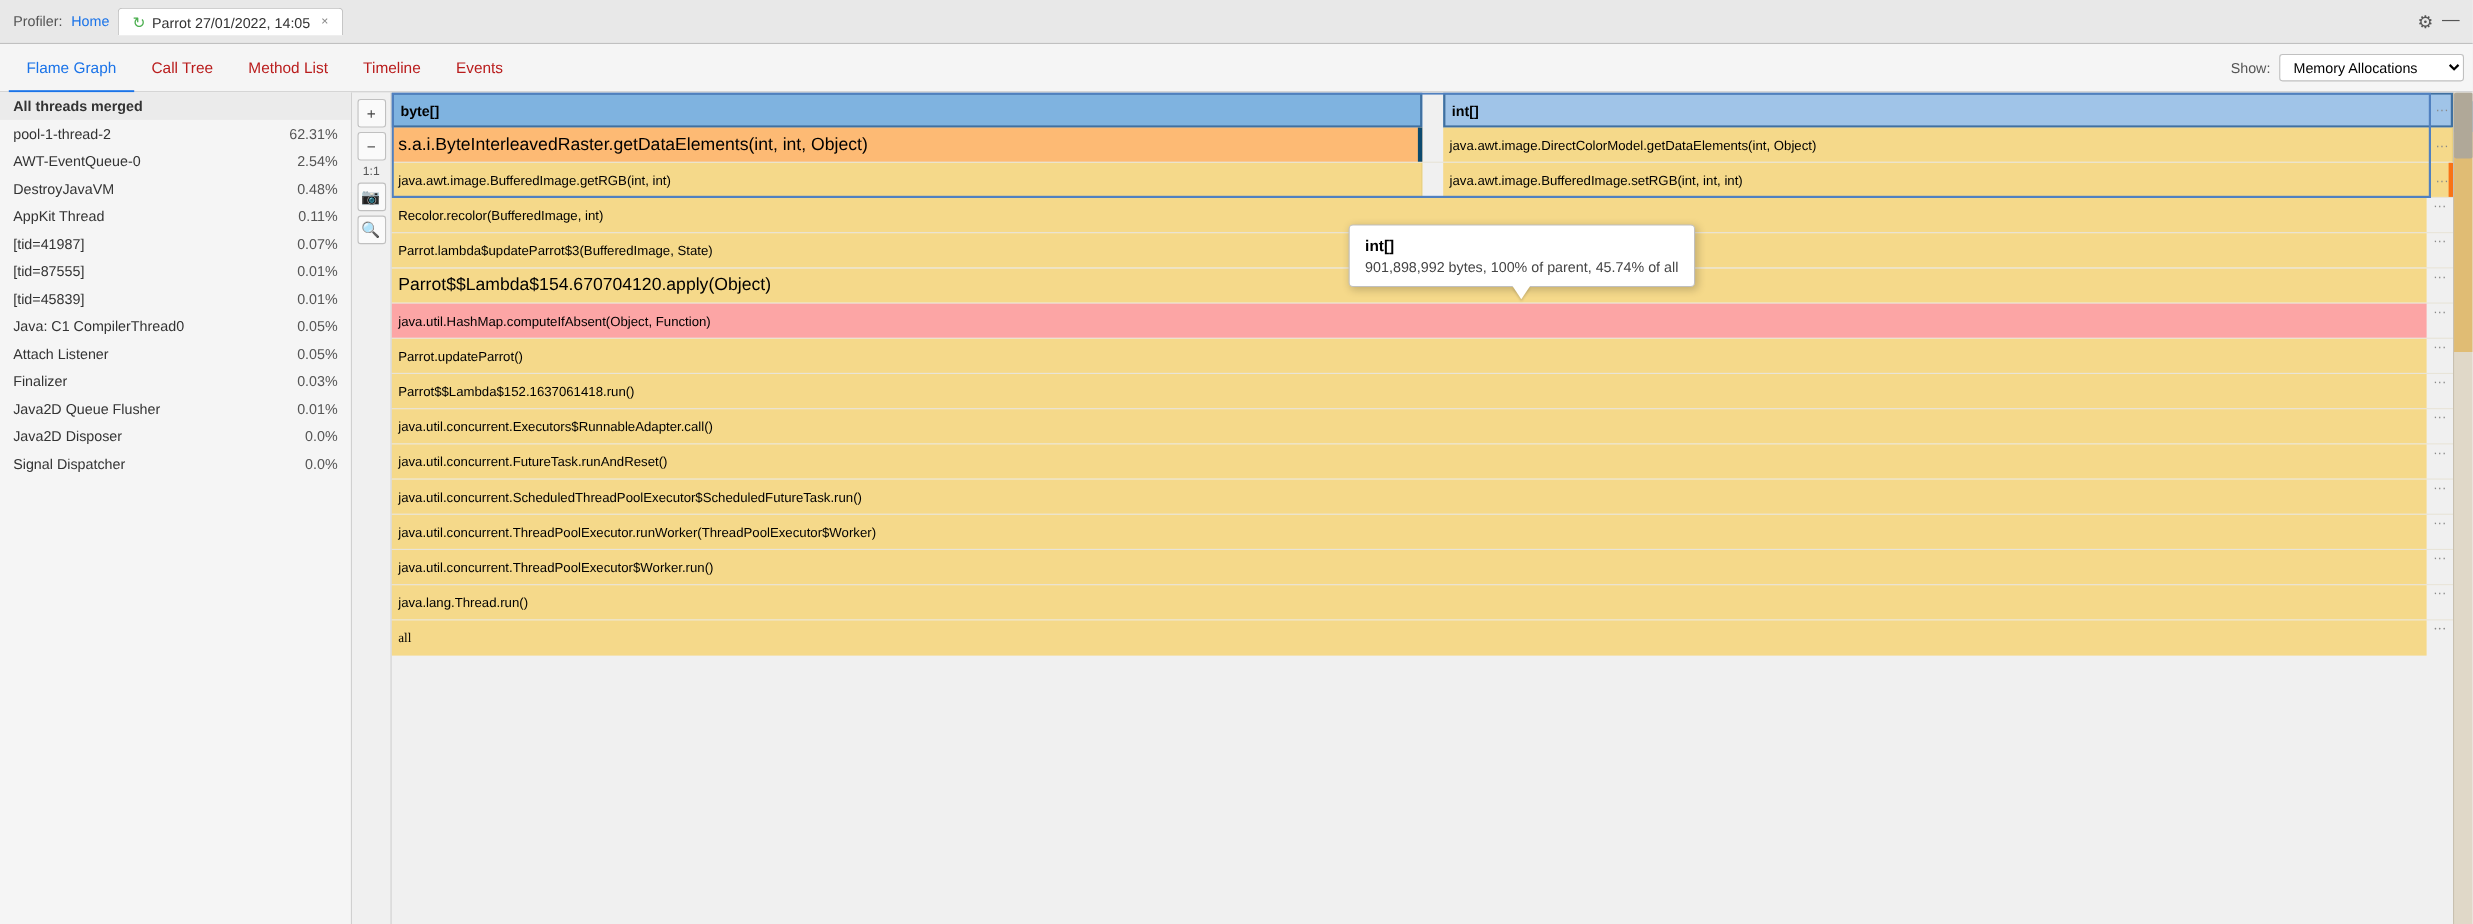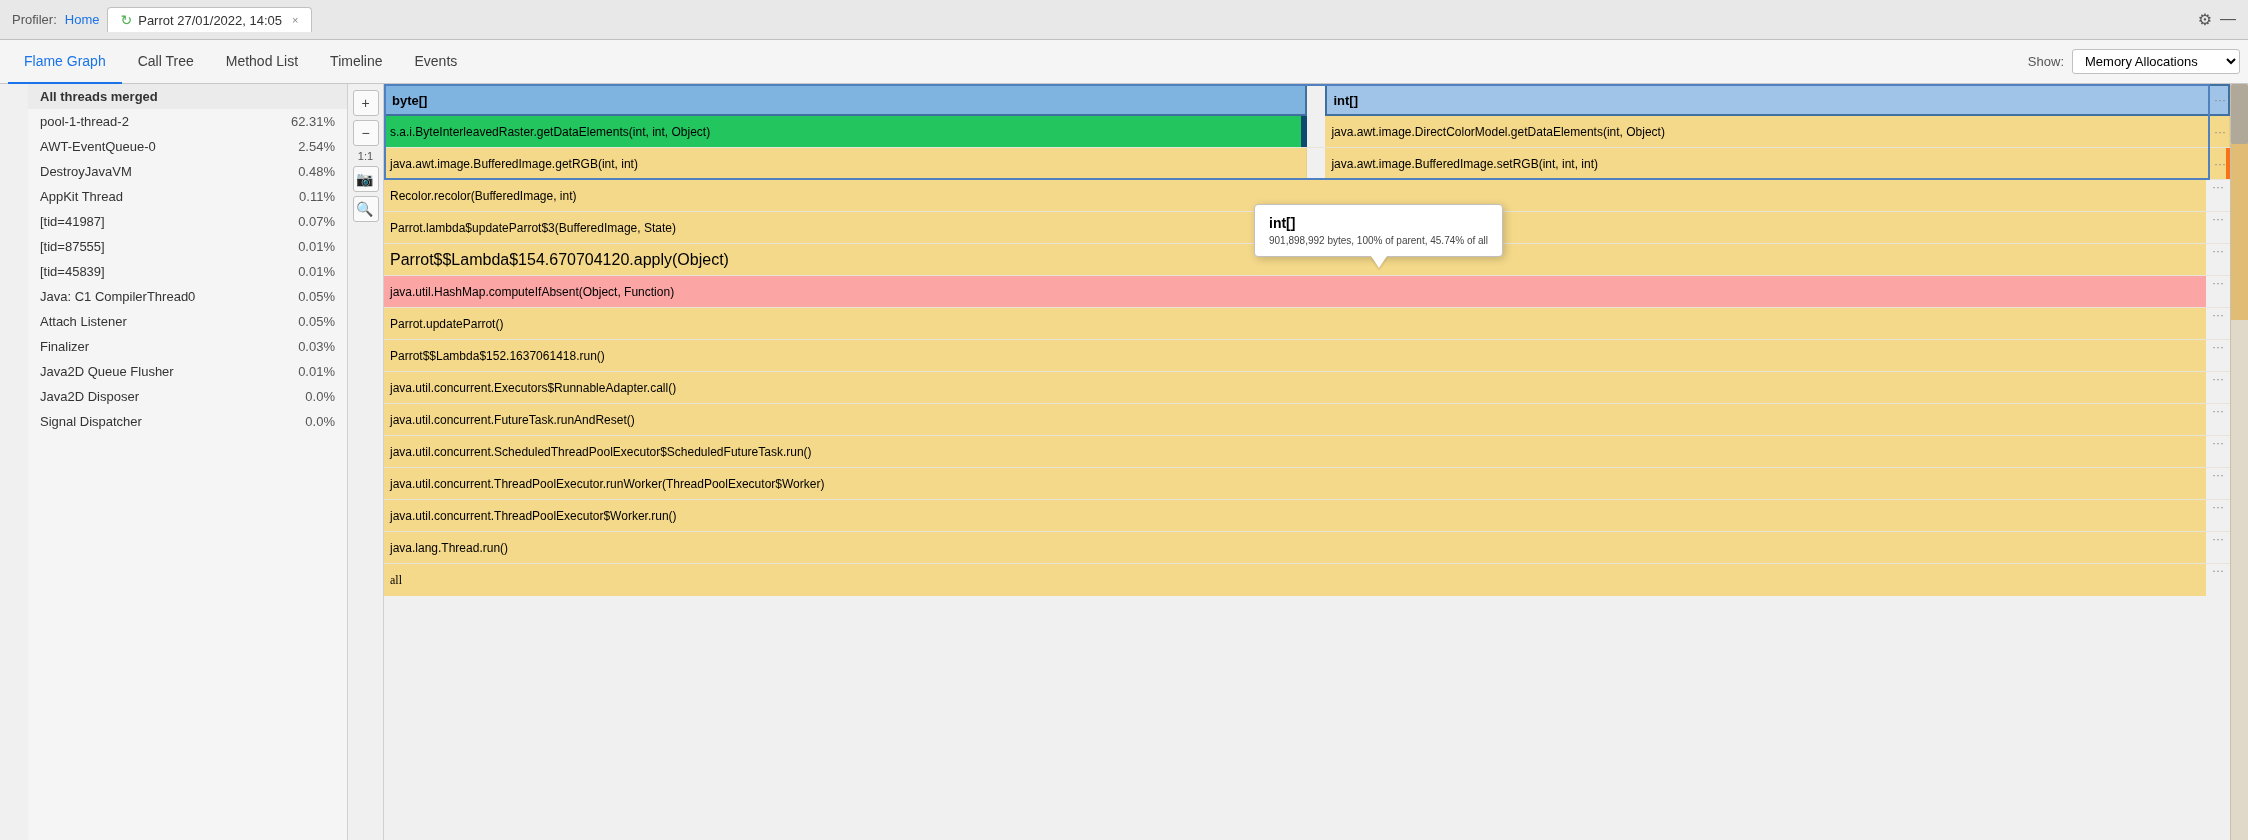--- a/index.html
+++ b/index.html
@@ -65,21 +65,21 @@
       align-items: center;
       background: #f5f5f5;
       border-bottom: 1px solid #c8c8c8;
       height: 44px;
       padding: 0 8px;
     }
     .toolbar-tab {
       padding: 8px 16px;
       cursor: pointer;
       font-size: 14px;
-      color: #404040;
+      color: #b91c1c;
       border-bottom: 2px solid transparent;
       height: 44px;
       display: flex;
       align-items: center;
     }
     .toolbar-tab.active {
       color: #1a73e8;
       border-bottom: 2px solid #1a73e8;
     }
     .toolbar-right {
@@ -98,21 +98,20 @@
       border: 1px solid #c0c0c0;
       border-radius: 3px;
       background: white;
       appearance: auto;
     }
 
     
     .main {
       display: flex;
       height: calc(840px - 40px - 44px);
-      padding-left: 28px;
     }
 
     
     .left-panel {
       width: 320px;
       background: #f5f5f5;
       border-right: 1px solid #d0d0d0;
       overflow-y: auto;
       flex-shrink: 0;
     }
@@ -199,21 +198,21 @@
       box-shadow: 2px 2px 8px rgba(0,0,0,0.2);
       z-index: 100;
       pointer-events: none;
     }
     .tooltip-title {
       font-weight: bold;
       font-size: 14px;
       margin-bottom: 4px;
     }
     .tooltip-body {
-      font-size: 10px;
+      font-size: 13px;
       color: #444;
     }
     .tooltip-arrow {
       position: absolute;
       bottom: -12px;
       left: 50%;
       transform: translateX(-50%);
       width: 0;
       height: 0;
       border-left: 8px solid transparent;
@@ -376,21 +375,21 @@
 
         <div class="flame-row" style="border: none;">
           <div style="display:flex; width:100%; height:32px; position:relative;">
             <div style="width:50%; height:100%; background:#7fb3e0; border: 2px solid #4070a0; display:flex; align-items:center; padding:0 6px; font-size:13px; font-weight:bold; overflow:hidden; white-space:nowrap;">byte[]</div>
             <div style="width:49%; height:100%; background:#a0c4e8; border: 2px solid #4070a0; display:flex; align-items:center; padding:0 6px; font-size:13px; font-weight:bold; overflow:hidden; white-space:nowrap; margin-left:1%;">int[]</div>
             <span style="position:absolute;right:4px;top:50%;transform:translateY(-50%);font-size:12px;color:#888;">···</span>
           </div>
         </div>
 
         <div class="flame-row" style="position:relative;">
-          <div style="width:50%; height:100%; background:#22c55e; display:flex; align-items:center; padding:0 6px; font-size:12px; overflow:hidden; white-space:nowrap; border-right:6px solid #0c4a6e;">s.a.i.ByteInterleavedRaster.getDataElements(int, int, Object)</div>
+          <div style="width:50%; height:100%; background:#fdba74; display:flex; align-items:center; padding:0 6px; font-size:16px; overflow:hidden; white-space:nowrap; border-right:4px solid #0c4a6e;">s.a.i.ByteInterleavedRaster.getDataElements(int, int, Object)</div>
           <div style="width:49%; height:100%; background:#f5d98a; display:flex; align-items:center; padding:0 6px; font-size:12px; overflow:hidden; white-space:nowrap; margin-left:1%; border-right:1px solid #e8d080;">java.awt.image.DirectColorModel.getDataElements(int, Object)</div>
           <span style="position:absolute;right:4px;top:50%;transform:translateY(-50%);font-size:12px;color:#888;">···</span>
         </div>
 
         <div class="flame-row" style="position:relative;">
           <div style="width:50%; height:100%; background:#f5d98a; display:flex; align-items:center; padding:0 6px; font-size:12px; overflow:hidden; white-space:nowrap; border-right:1px solid #e8d080;">java.awt.image.BufferedImage.getRGB(int, int)</div>
           <div style="width:49%; height:100%; background:#f5d98a; display:flex; align-items:center; padding:0 6px; font-size:12px; overflow:hidden; white-space:nowrap; margin-left:1%; border-right:4px solid #f97316;">java.awt.image.BufferedImage.setRGB(int, int, int)</div>
           <span style="position:absolute;right:4px;top:50%;transform:translateY(-50%);font-size:12px;color:#888;">···</span>
         </div>
 

